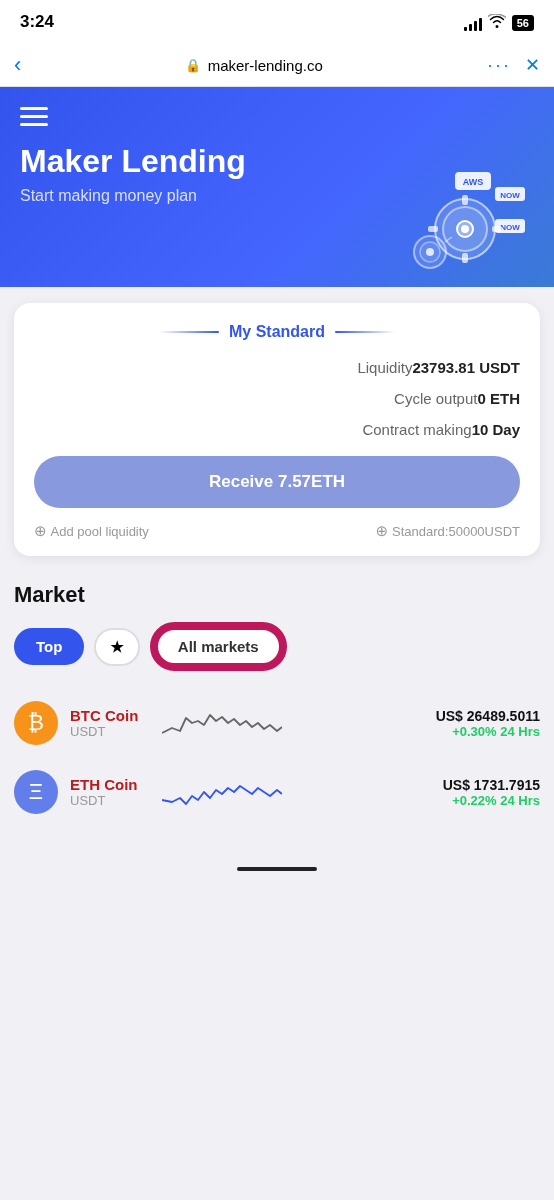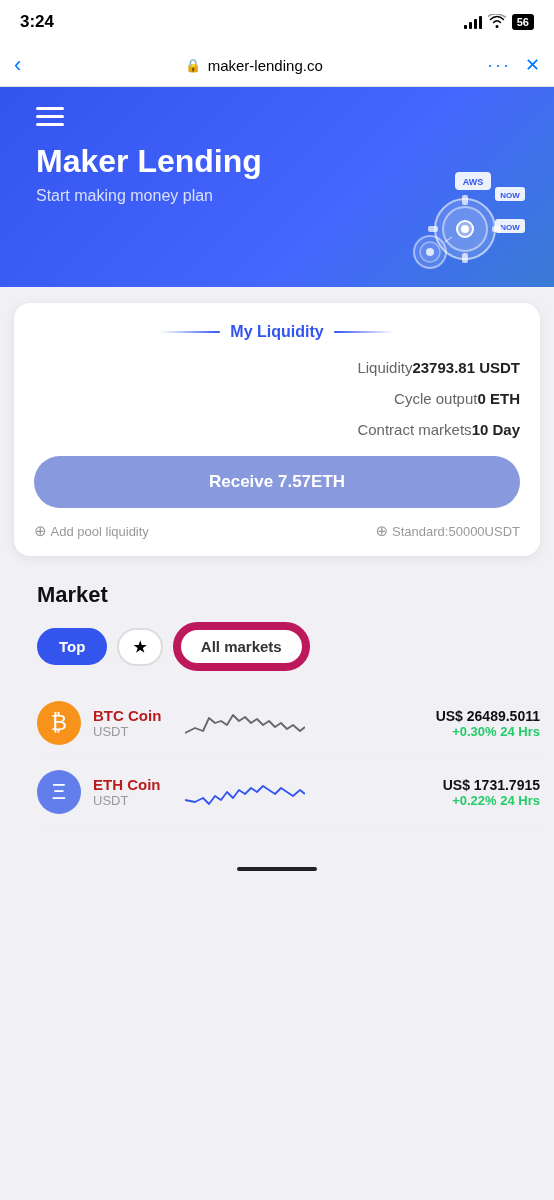--- a/index.html
+++ b/index.html
@@ -21,21 +21,21 @@
       padding: 8px 20px;
       height: 44px;
     }
     .status-time {
       font-size: 17px;
       font-weight: 600;
       color: #000;
     }
     .status-icons {
       display: flex;
-      align-items: center;
+      align-items: flex-end;
       gap: 6px;
     }
     .signal-bars {
       display: flex;
       align-items: flex-end;
       gap: 2px;
       height: 14px;
     }
     .signal-bar {
       width: 3px;
@@ -95,21 +95,21 @@
       letter-spacing: 2px;
     }
     .browser-close {
       font-size: 18px;
       color: #007aff;
     }
 
     
     .hero {
       background: linear-gradient(135deg, #3355ee 0%, #4466ff 60%, #3a7bd5 100%);
-      padding: 20px 20px 40px 36px;
+      padding: 20px 20px 40px 20px;
       position: relative;
       overflow: hidden;
       min-height: 200px;
     }
     .hero-menu {
       margin-bottom: 18px;
     }
     .hamburger {
       display: flex;
       flex-direction: column;
@@ -219,21 +219,20 @@
       gap: 4px;
     }
     .plus-icon {
       font-size: 15px;
       color: #999;
     }
 
     
     .market-section {
       padding: 10px 14px;
-      margin-left: 23px;
     }
     .market-title {
       font-size: 22px;
       font-weight: 800;
       color: #111;
       margin-bottom: 14px;
     }
     .market-filters {
       display: flex;
       gap: 10px;
@@ -400,36 +399,36 @@
       <circle cx="30" cy="85" r="4" fill="#fff" opacity="0.8"></circle>
 
       <line x1="45" y1="75" x2="52" y2="70" stroke="rgba(255,255,255,0.5)" stroke-width="1.5"></line>
     </svg>
   </div>
 </div>
 
 <div class="card-section">
   <div class="card-header">
     <div class="card-header-deco"></div>
-    <span class="card-title">My Liquidity</span>
+    <span class="card-title">My Standard</span>
     <div class="card-header-deco right"></div>
   </div>
 
   <div class="card-row">
     <span class="card-label">Liquidity</span>
     <span class="card-value">23793.81 USDT</span>
   </div>
 
   <div class="card-row">
     <span class="card-label">Cycle output</span>
     <span class="card-value">0 ETH</span>
   </div>
 
   <div class="card-row">
-    <span class="card-label">Contract markets</span>
+    <span class="card-label">Contract making</span>
     <span class="card-value">10 Day</span>
   </div>
 
   <button class="receive-btn">Receive 7.57ETH</button>
 
   <div class="card-footer">
     <span class="footer-link">
       <span class="plus-icon">⊕</span>
       <span>Add pool liquidity</span>
     </span>

